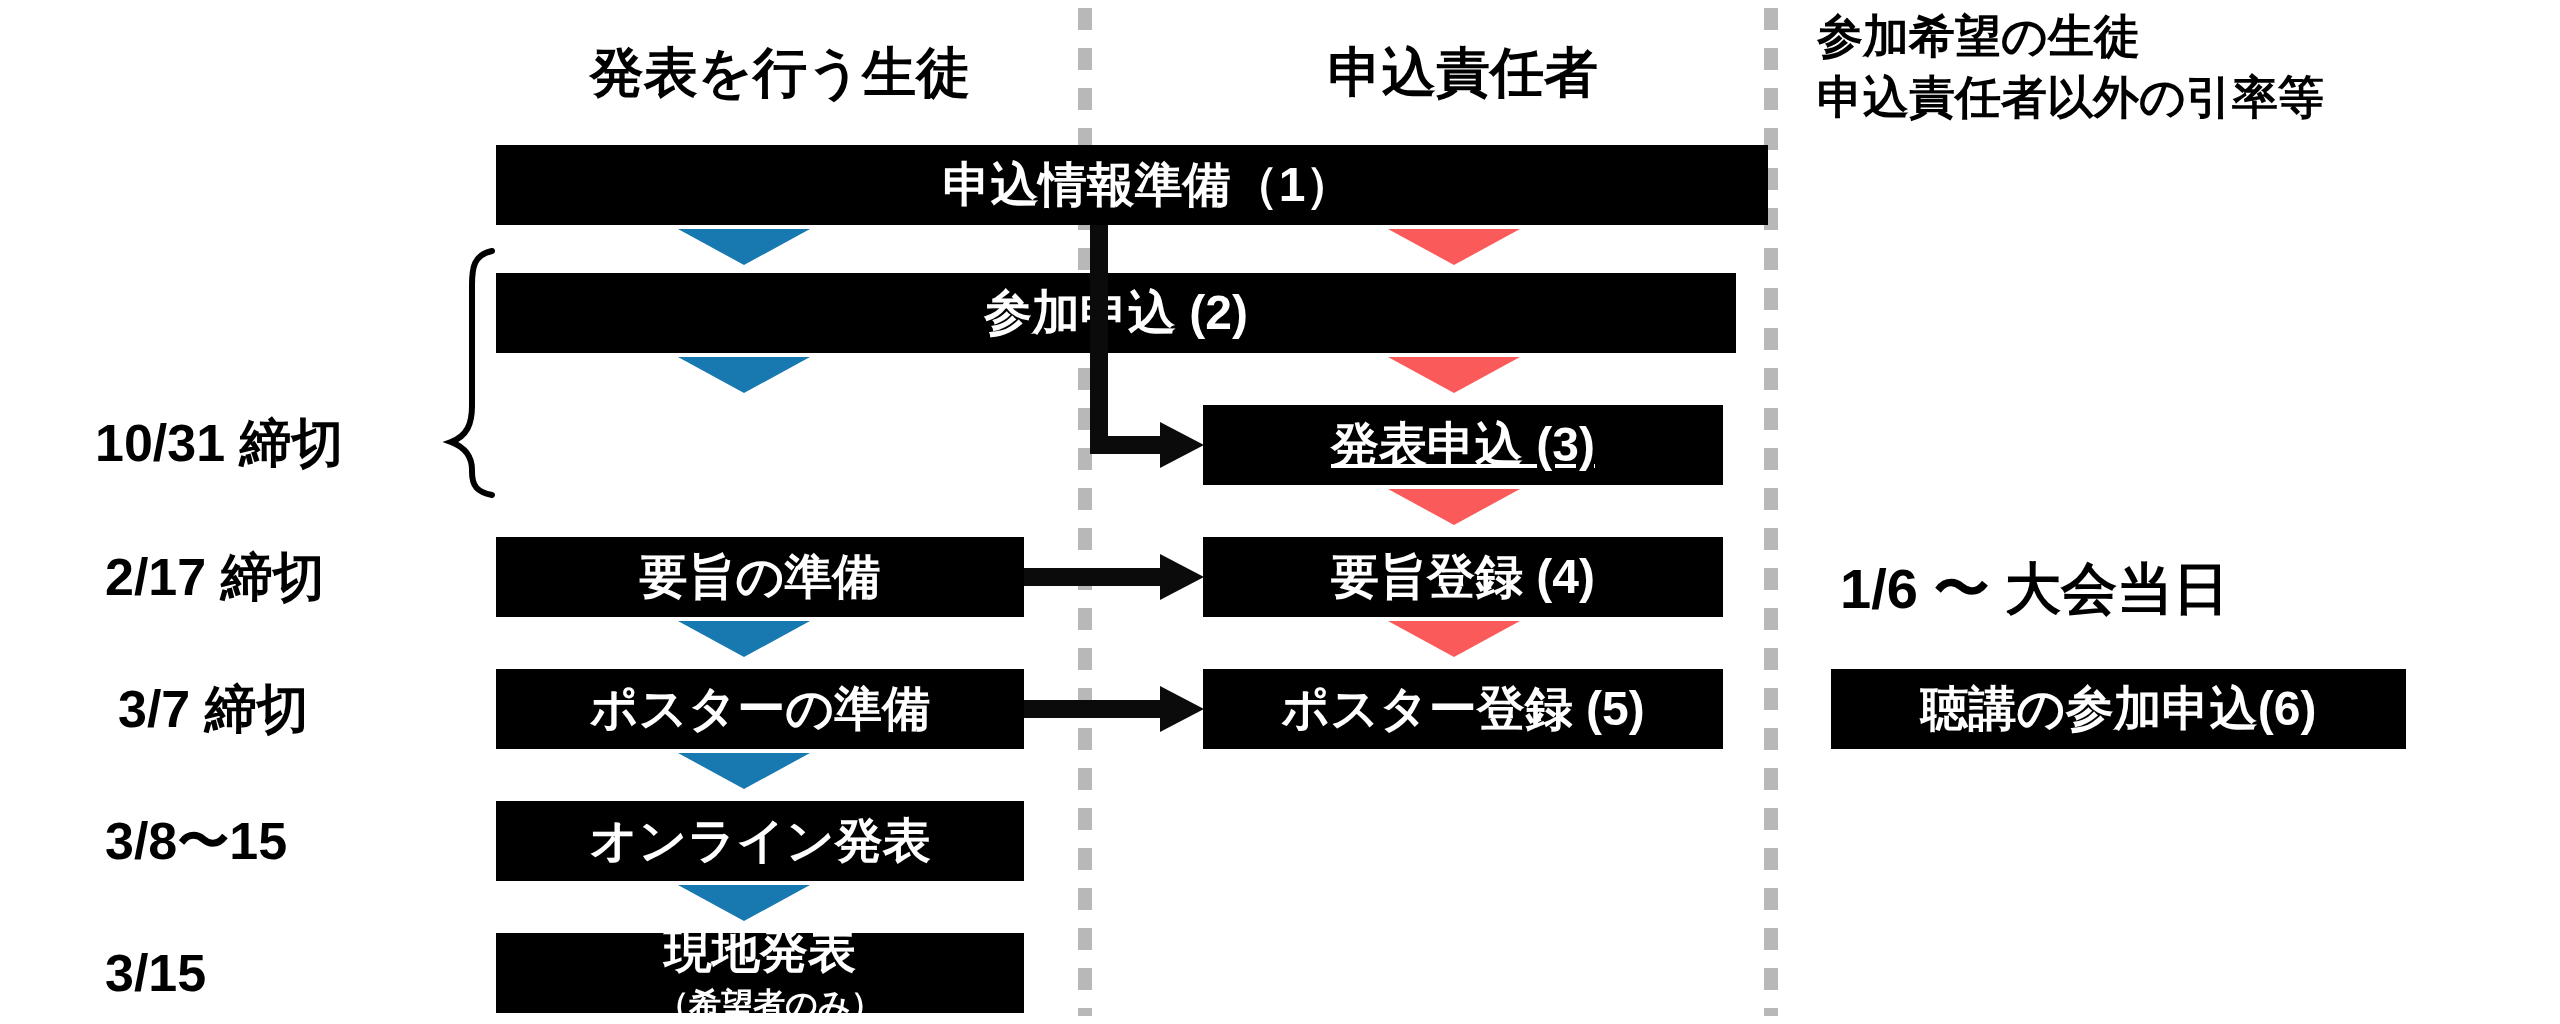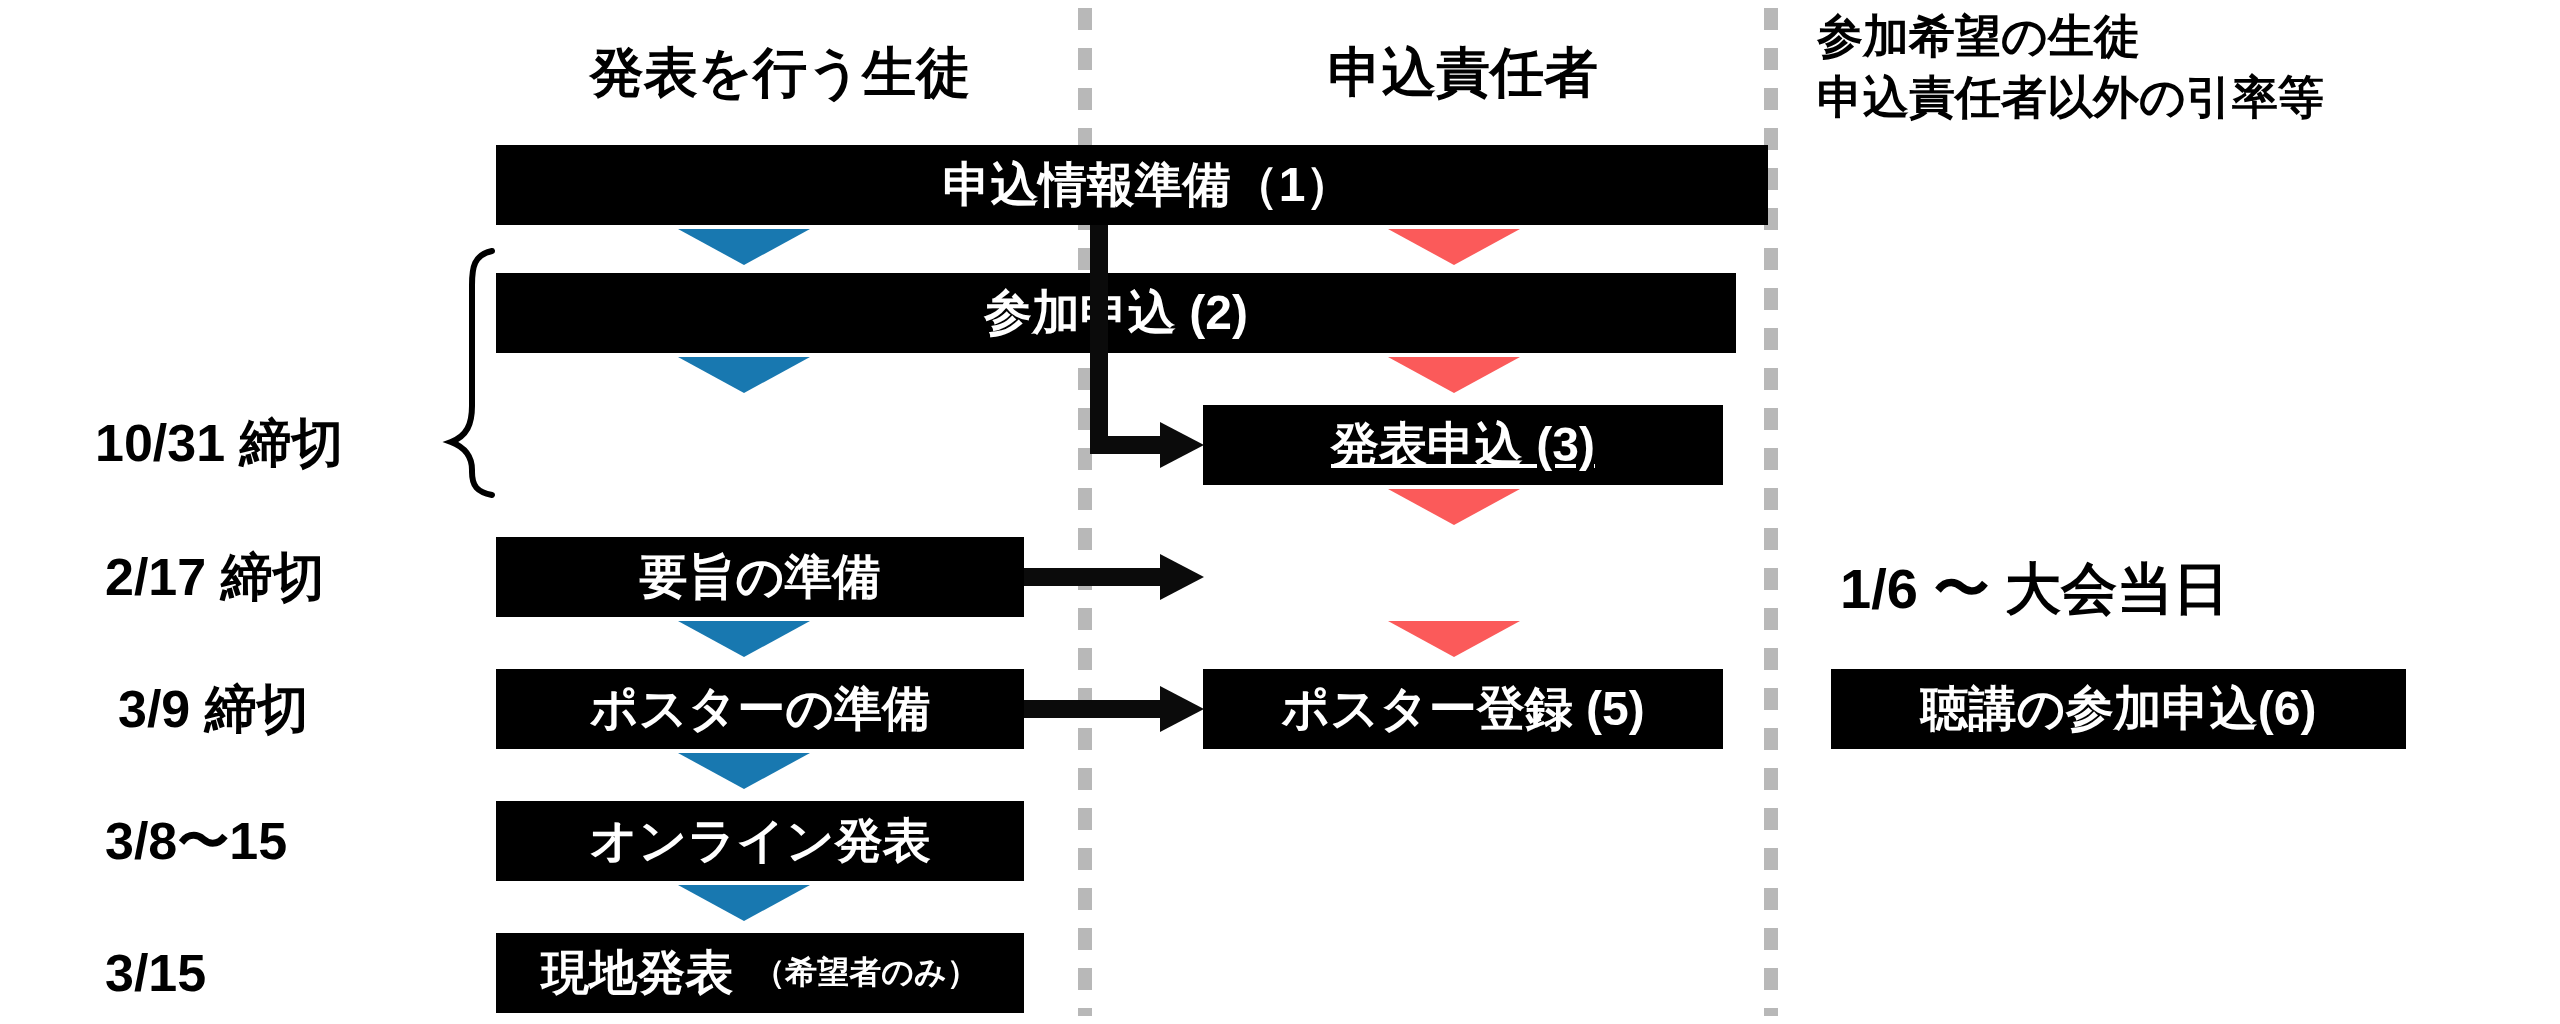--- a/index.html
+++ b/index.html
@@ -84,21 +84,21 @@
 
   <div class="abs col-header" style="left:450px; top:40px; width:660px;">発表を行う生徒</div>
   <div class="abs col-header-multi" style="left:1817px; top:6px;">
     <div>参加希望の生徒</div>
     <div>申込責任者以外の引率等</div>
   </div>
   <div class="abs col-header" style="left:1203px; top:40px; width:520px;">申込責任者</div>
 
   <div class="abs deadline" style="left:95px; top:413px;">10/31 締切</div>
   <div class="abs deadline" style="left:105px; top:547px;">2/17 締切</div>
-  <div class="abs deadline" style="left:118px; top:679px;">3/9 締切</div>
+  <div class="abs deadline" style="left:118px; top:679px;">3/7 締切</div>
   <div class="abs deadline" style="left:105px; top:811px;">3/8〜15</div>
   <div class="abs deadline" style="left:105px; top:943px;">3/15</div>
 
   <svg class="abs" style="left:438px; top:246px;" width="62" height="255" viewBox="0 0 62 255">
     <path d="M54 5 C36 9 34 21 34 39 L34 160 C34 178 29 190 13 196 C29 202 34 212 34 224 L34 226 C34 240 39 246 54 249" fill="none" stroke="#000" stroke-width="6" stroke-linecap="round"></path>
   </svg>
 
   <div class="abs box" style="left:496px; top:145px; width:1240px; height:80px;padding-left:32px;">
     <span>申込情報準備（1）</span>
   </div>
@@ -108,34 +108,37 @@
   </div>
 
   <div class="abs box" style="left:1203px; top:405px; width:520px; height:80px;text-decoration:underline;">
     <span>発表申込 (3)</span>
   </div>
 
   <div class="abs box" style="left:496px; top:537px; width:528px; height:80px;">
     <span>要旨の準備</span>
   </div>
 
+  <div class="abs box" style="left:1203px; top:537px; width:520px; height:80px;">
+    <span>要旨登録 (4)</span>
+  </div>
 
   <div class="abs box" style="left:496px; top:669px; width:528px; height:80px;">
     <span>ポスターの準備</span>
   </div>
 
   <div class="abs box" style="left:1203px; top:669px; width:520px; height:80px;">
     <span>ポスター登録 (5)</span>
   </div>
 
   <div class="abs box" style="left:496px; top:801px; width:528px; height:80px;">
     <span>オンライン発表</span>
   </div>
 
-  <div class="abs box" style="left:496px; top:933px; width:528px; height:80px;">
+  <div class="abs box" style="left:496px; top:933px; width:528px; height:80px;flex-direction:column;">
     <span>現地発表</span>
     <span class="note">（希望者のみ）</span>
   </div>
 
   <div class="abs box" style="left:1831px; top:669px; width:575px; height:80px;">
     <span>聴講の参加申込(6)</span>
   </div>
 
   <div class="abs period-text" style="left:1840px; top:552px;">1/6 〜 大会当日</div>
 

